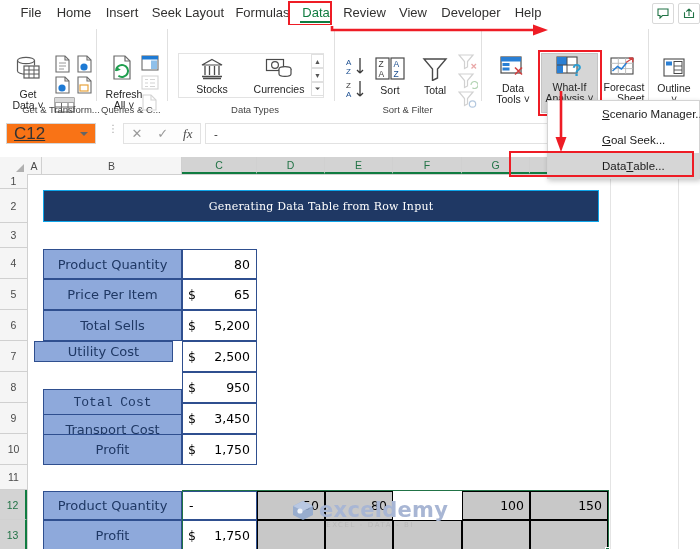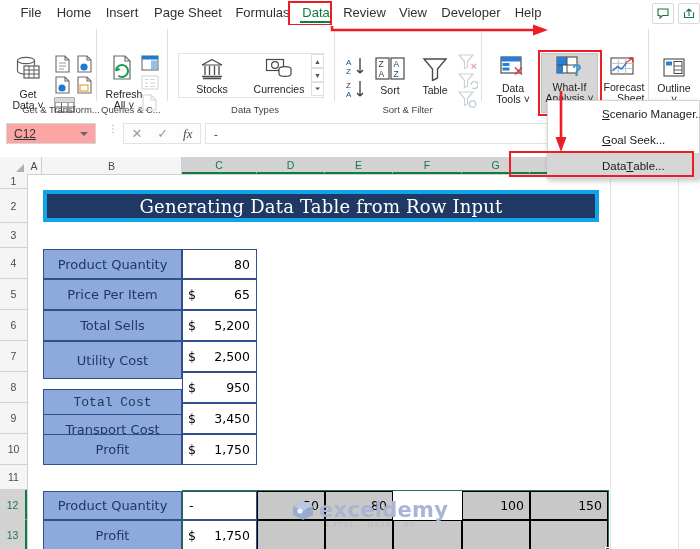--- a/index.html
+++ b/index.html
@@ -87,23 +87,23 @@
     font-size: 7px; color: #555; background: #fff;
   }
 
   
   .fbar {
     position: absolute; left: 0; top: 117px; width: 700px; height: 40px;
     background: #ffffff; border-bottom: 1px solid #d0d0d0;
   }
   .namebox {
     position: absolute; left: 6px; top: 6px; width: 90px; height: 21px;
-    border: 1px solid #d6d6d6; background: #fca5a5; box-sizing: border-box;
+    border: 1px solid #d6d6d6; background: #f97316; box-sizing: border-box;
     display: flex; align-items: center;
-    padding-left: 7px; font-size: 12px; color: #333; text-decoration: underline;
+    padding-left: 7px; font-size: 17px; color: #333; text-decoration: underline;
   }
   .namebox .caret {
     position: absolute; right: 7px; top: 8px;
     width: 0; height: 0;
     border-left: 4px solid transparent; border-right: 4px solid transparent;
     border-top: 4px solid #666;
   }
   .fx-group {
     position: absolute; left: 123px; top: 6px; width: 78px; height: 21px;
     border: 1px solid #e2e2e2; background: #fdfdfd; box-sizing: border-box;
@@ -155,24 +155,24 @@
   }
   .corner::after {
     content: ""; position: absolute; right: 3px; bottom: 2px;
     width: 0; height: 0;
     border-left: 8px solid transparent; border-bottom: 8px solid #b0b0b0;
   }
   .gridline-v {
     position: absolute; width: 1px; background: #e4e4e4;
   }
   .title-banner {
-    position: absolute; background: #1f3864; border: 4px solid #0ea5e9;
+    position: absolute; background: #1f3864; border: 1px solid #0ea5e9;
     box-sizing: border-box;
     display: flex; align-items: center; justify-content: center;
-    color: #ffffff; font-size: 18px;
+    color: #ffffff; font-size: 11px;
     font-family: "DejaVu Serif", serif;
     letter-spacing: 0.2px;
   }
   .lbl-cell {
     background: #8ea9db; border: 1px solid #2f4f8f; box-sizing: border-box;
     color: #1f3864; font-size: 13px;
     display: flex; align-items: center; justify-content: center;
     font-family: "DejaVu Sans", sans-serif;
   }
   .val-cell {
@@ -245,21 +245,21 @@
     <div class="tab" style="left:10px;width:28px;">
       <span>File</span>
       </div>
     <div class="tab" style="left:48px;width:38px;">
       <span>Home</span>
       </div>
     <div class="tab" style="left:96px;width:38px;">
       <span>Insert</span>
       </div>
     <div class="tab" style="left:144px;width:74px;">
-      <span>Page Sheet</span>
+      <span>Seek Layout</span>
       </div>
     <div class="tab" style="left:228px;width:55px;">
       <span>Formulas</span>
       </div>
     <div class="tab active" style="left:293px;width:32px;">
       <span>Data</span>
       </div>
     <div class="tab" style="left:335px;width:45px;">
       <span>Review</span>
       </div>
@@ -409,21 +409,21 @@
         </svg>
       </span>
       <span class="lbl">Sort</span>
     </div>
     <div class="rbtn" style="left:414px;top:32px;width:42px;">
       <span class="ico">
         <svg width="26" height="24" viewBox="0 0 26 24">
           <path d="M2 2h22l-8.5 10v9l-5 2.5v-11.5z" fill="none" stroke="#4a4a4a" stroke-width="1.4"></path>
         </svg>
       </span>
-      <span class="lbl">Table</span>
+      <span class="lbl">Total</span>
     </div>
     <svg class="ico" style="position:absolute;left:458px;top:29px;opacity:0.45;" width="20" height="17" viewBox="0 0 20 17">
       <path d="M1 1h14l-5.5 6.5V13l-3 1.6V7.5z" fill="none" stroke="#9a9a9a" stroke-width="1.2"></path>
       <path d="M13.5 10l4.5 4.5M18 10l-4.5 4.5" stroke="#d04040" stroke-width="1.3"></path>
     </svg>
     <svg class="ico" style="position:absolute;left:458px;top:48px;opacity:0.45;" width="20" height="17" viewBox="0 0 20 17">
       <path d="M1 1h14l-5.5 6.5V13l-3 1.6V7.5z" fill="none" stroke="#9a9a9a" stroke-width="1.2"></path>
       <path d="M13 12a3.5 3.5 0 1 1 1.4 2.8" fill="none" stroke="#5aa05a" stroke-width="1.2"></path>
     </svg>
     <svg class="ico" style="position:absolute;left:458px;top:66px;opacity:0.45;" width="20" height="18" viewBox="0 0 20 18">
@@ -599,21 +599,21 @@
       </div>
 
     <div class="lbl-cell" style="position:absolute;left:43px;top:153px;width:139px;height:31px;">
       <span>Total Sells</span>
       </div>
     <div class="val-cell" style="position:absolute;left:182px;top:153px;width:75px;height:31px;">
       <span class="cur">$</span>
       <span class="num">5,200</span>
       </div>
 
-    <div class="lbl-cell" style="position:absolute;left:43px;top:184px;width:139px;height:38px;">
+    <div class="lbl-cell" style="position:absolute;left:34px;top:184px;width:139px;height:21px;">
       <span>Utility Cost</span>
       </div>
     <div class="val-cell" style="position:absolute;left:182px;top:184px;width:75px;height:31px;">
       <span class="cur">$</span>
       <span class="num">2,500</span>
       </div>
 
     <div class="lbl-cell" style="position:absolute;left:43px;top:215px;width:139px;height:31px;margin-top:42px;">
       <span>Transport Cost</span>
       </div>

